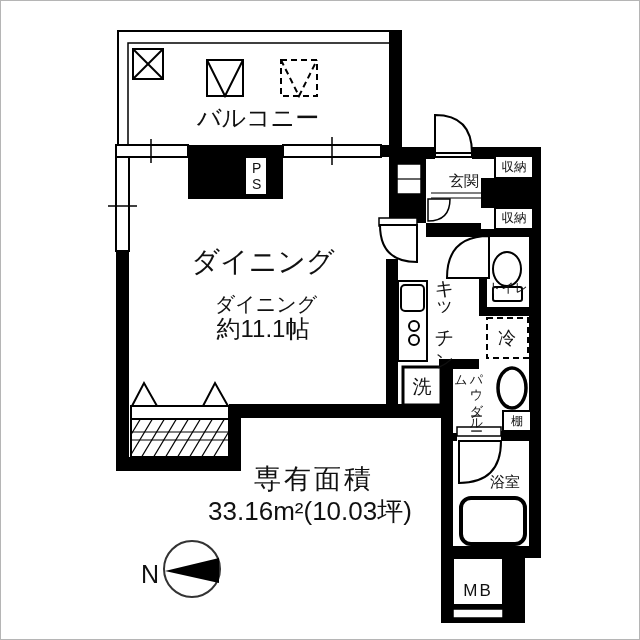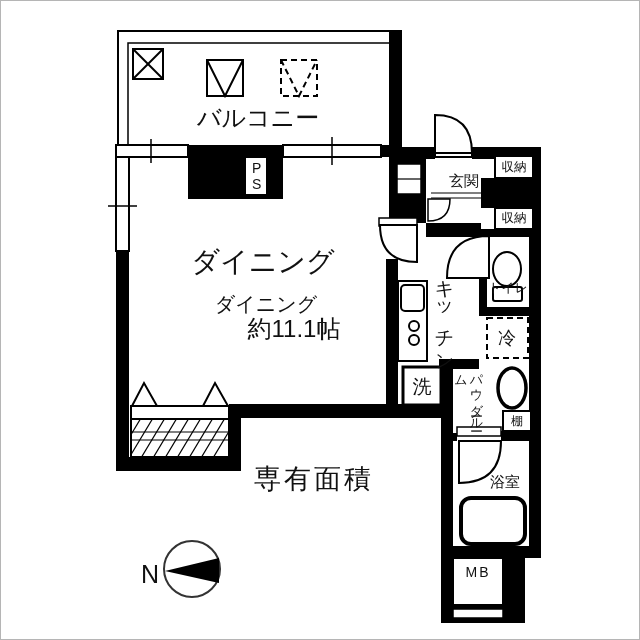--- a/index.html
+++ b/index.html
@@ -155,30 +155,31 @@
 
   <g>
     <circle cx="191" cy="568" r="28" fill="#fff" stroke="#333" stroke-width="2"></circle>
     <polygon points="164,570 218,557 218,582" fill="#000"></polygon>
   </g>
 </svg>
 
 <div class="lbl" style="left:257px;top:117px;font-size:24px;">バルコニー</div>
 <div class="lbl" style="left:262px;top:261px;font-size:28px;">ダイニング</div>
 <div class="lbl" style="left:265px;top:295px;font-size:20px;margin-top:8px;">ダイニング</div>
-<div class="lbl" style="left:262px;top:328px;font-size:24px;margin-left:31px;">約11.1帖</div>
+<div class="lbl" style="left:262px;top:328px;font-size:24px;">約11.1帖</div>
 <div class="lbl" style="left:463px;top:180px;font-size:15px;font-family:Liberation Serif, serif;">玄関</div>
 <div class="lbl" style="left:513px;top:166px;font-size:12.5px;">収納</div>
 <div class="lbl" style="left:513px;top:217px;font-size:12.5px;">収納</div>
 <div class="lbl" style="left:507px;top:246px;font-size:13px;margin-top:40px;">トイレ</div>
 <div class="lbl" style="left:506px;top:337px;font-size:18px;">冷</div>
 <div class="lbl" style="left:421px;top:385px;font-size:19px;">洗</div>
 <div class="lbl" style="left:516px;top:420px;font-size:12px;">棚</div>
 <div class="lbl" style="left:504px;top:480px;font-size:15px;">浴室</div>
-<div class="lbl" style="left:477px;top:571px;font-size:14px;letter-spacing:2px;">MB</div>
+<div class="lbl" style="left:477px;top:589px;font-size:17px;letter-spacing:2px;">MB</div>
 <div class="lbl" style="left:149px;top:573px;font-size:25px;">N</div>
 
 <div class="vlbl" style="left:255px;top:159px;font-size:14px;">PS</div>
 <div class="vlbl" style="left:443px;top:266px;font-size:19px;letter-spacing:3px;">キッチン</div>
 <div class="vwrap" style="left:452px;top:364px;height:64px;font-size:13px;line-height:15.5px;">パウダールーム</div>
 
 <div class="lbl" style="left:313px;top:480px;font-size:27px;letter-spacing:3px;font-family:Liberation Mono, monospace;">専有面積</div>
+<div class="lbl" style="left:309px;top:510px;font-size:26px;">33.16m²(10.03坪)</div>
 </div>
 
 </body></html>

